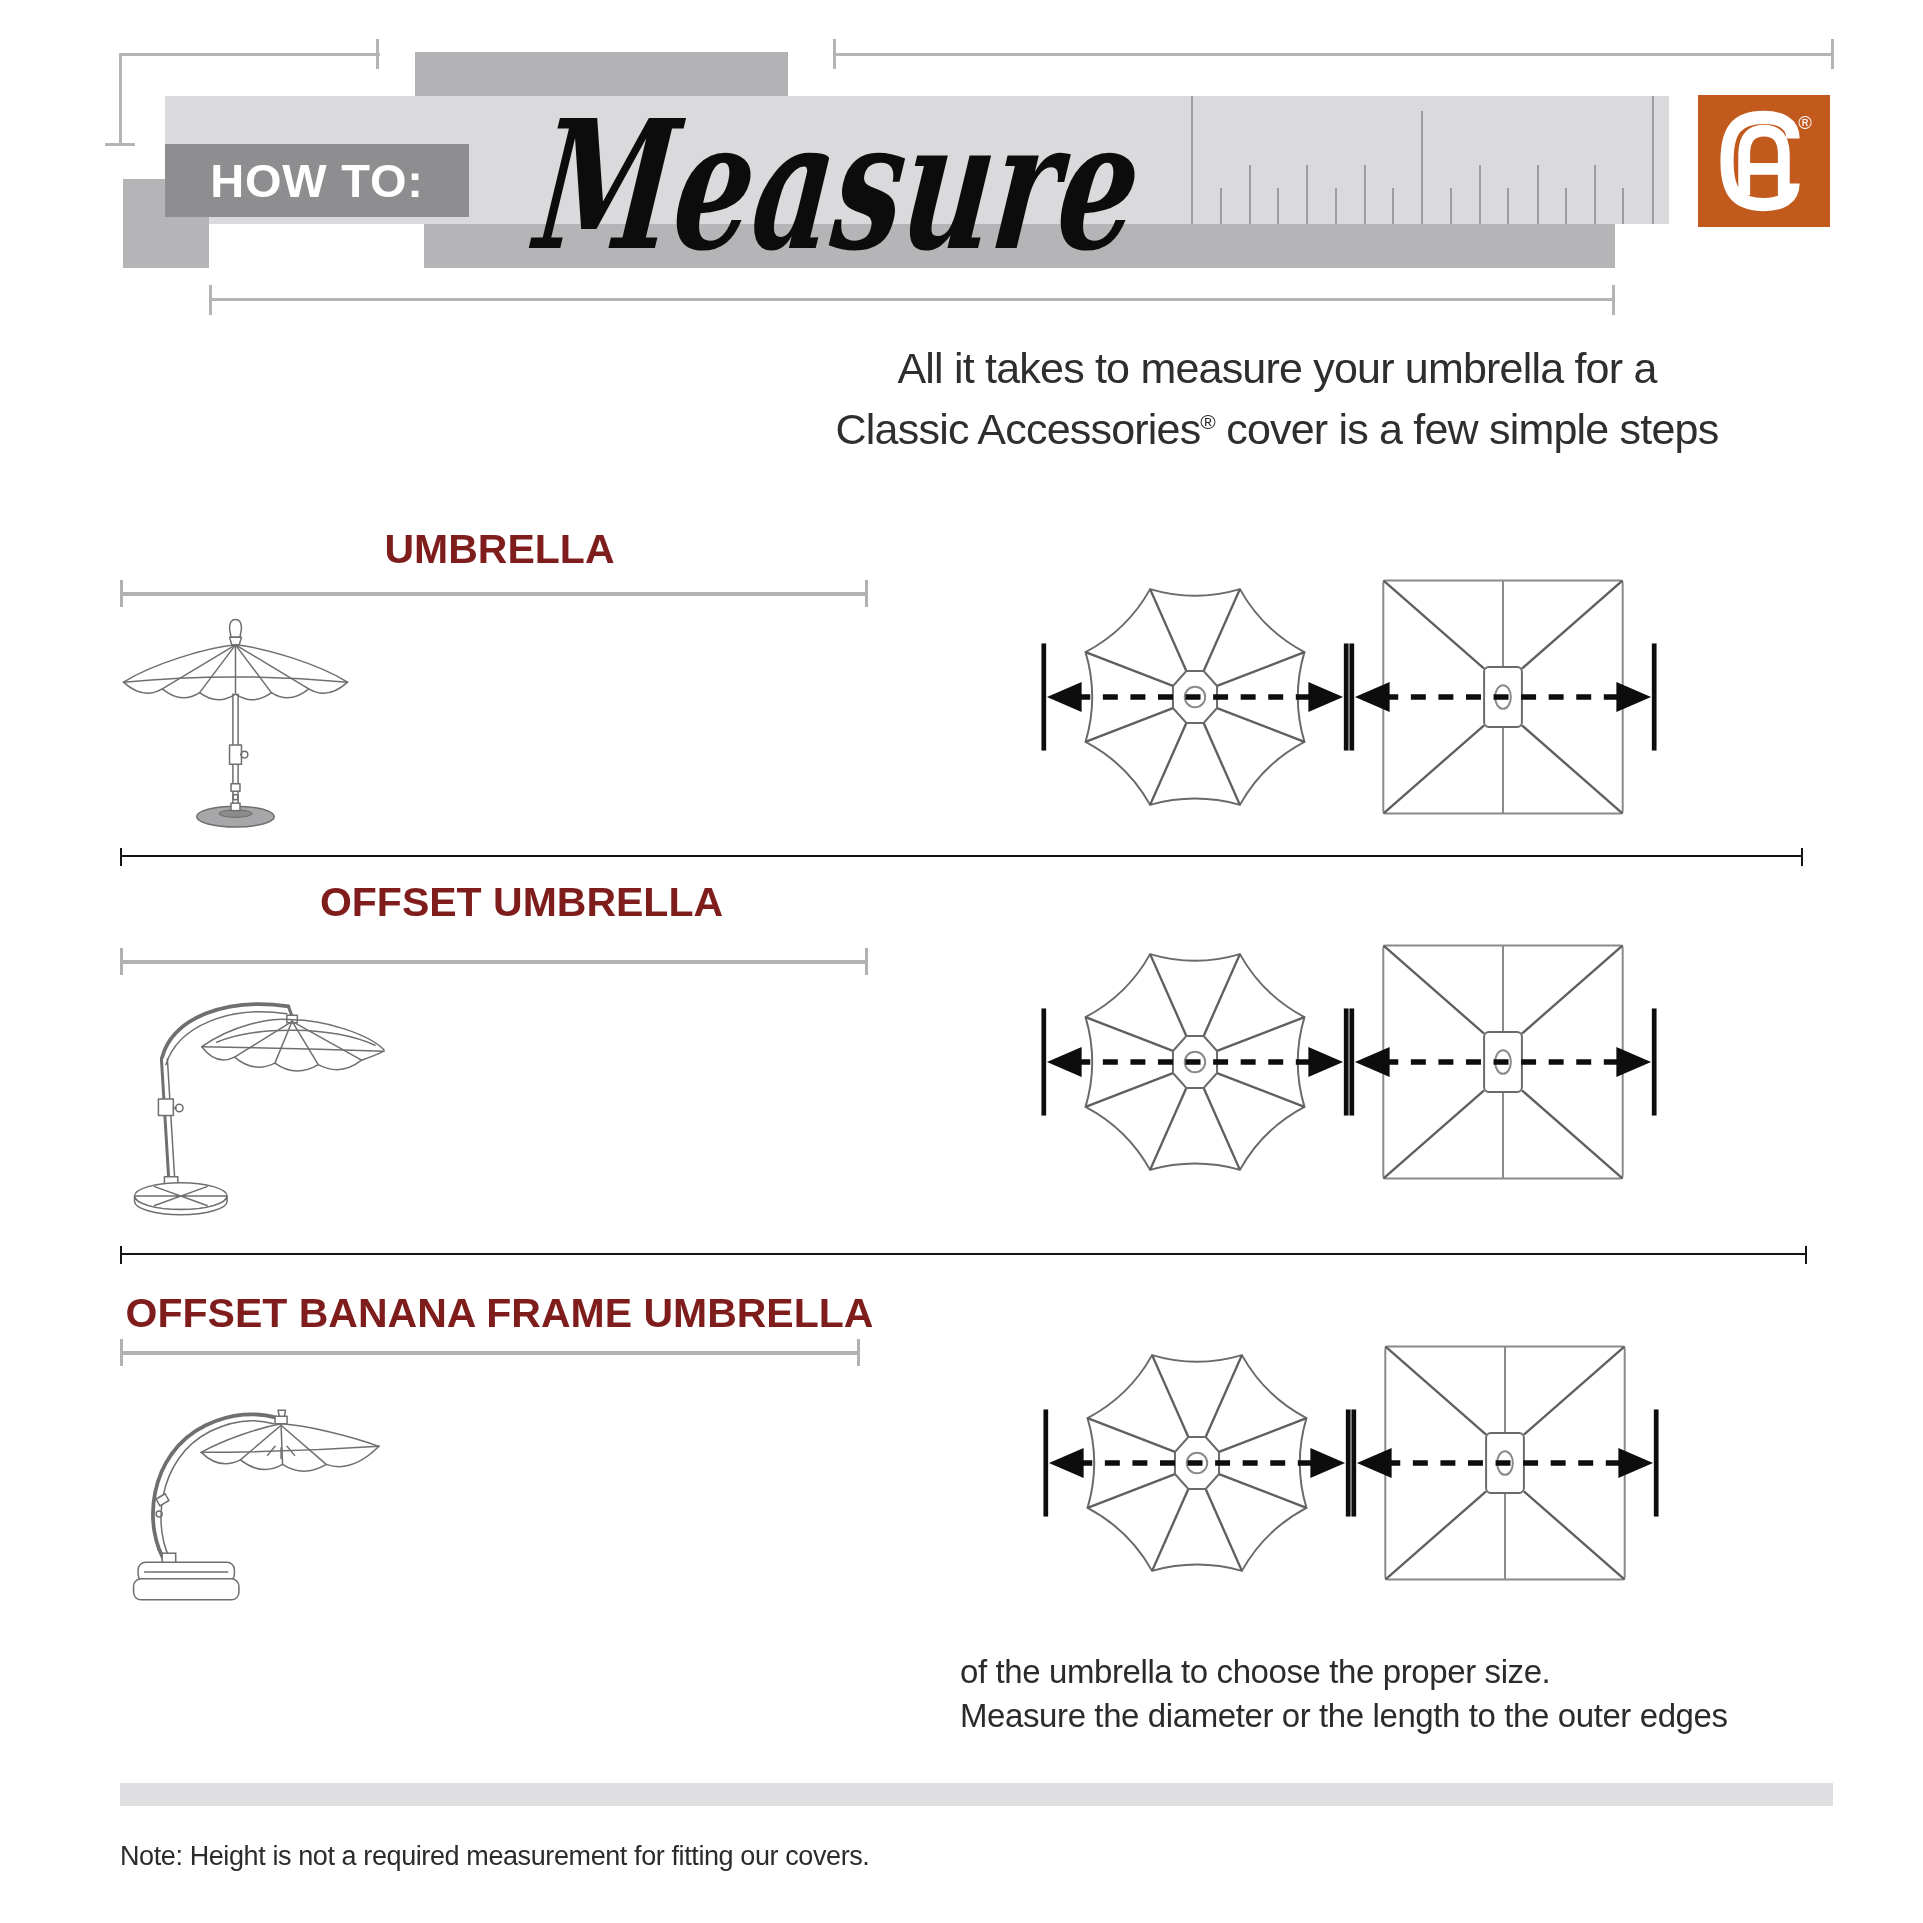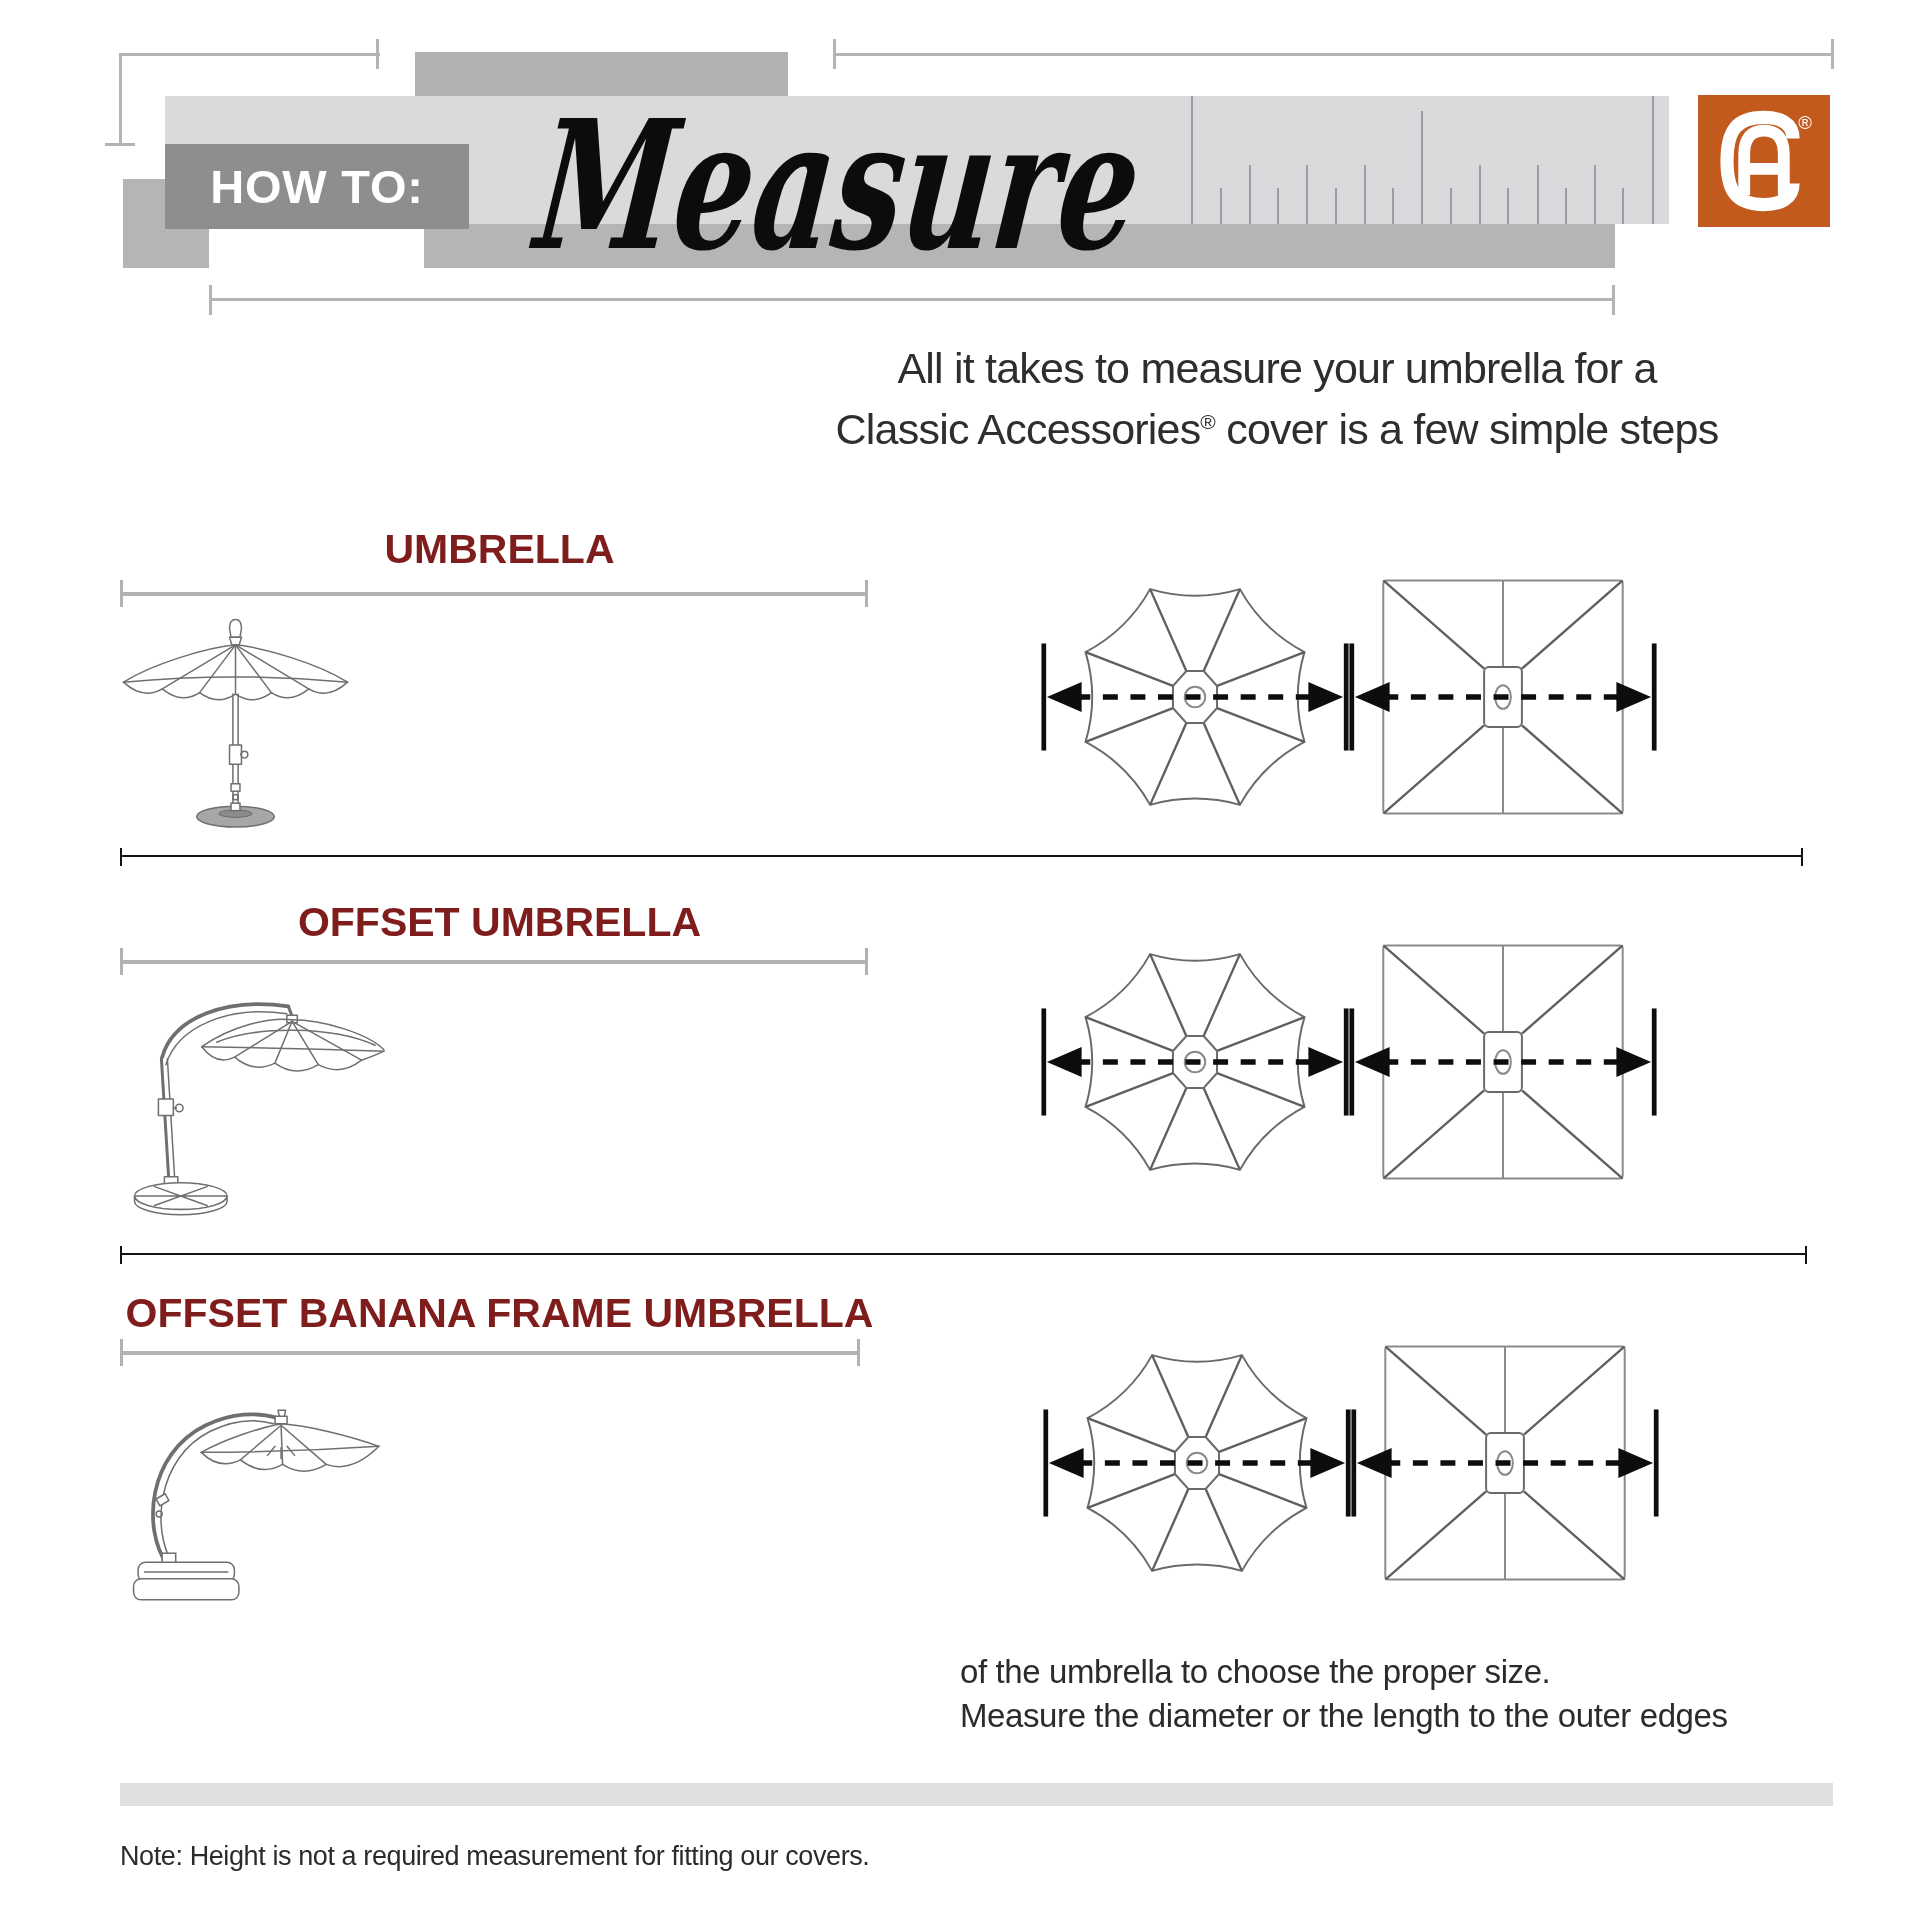--- a/index.html
+++ b/index.html
@@ -6,21 +6,21 @@
   .canvas{position:relative;width:1924px;height:1924px;background:#ffffff;overflow:hidden;
           font-family:"Liberation Sans", sans-serif;}
   .abs{position:absolute;}
 
   
   .gline{position:absolute;background:#b3b4b6;}
   .blackline{position:absolute;background:#141414;}
   .block{position:absolute;}
   .bar-light{background:#dadadc;}
   .block-med{background:#b5b5b7;}
-  .howto-box{position:absolute;left:165px;top:144px;width:304px;height:85px;background:#8e8e91;
+  .howto-box{position:absolute;left:165px;top:144px;width:304px;height:73px;background:#8e8e91;
              display:flex;align-items:center;justify-content:center;}
   .howto-box span{color:#ffffff;font-weight:bold;font-size:47px;letter-spacing:0.8px;}
   .ruler{position:absolute;left:1191px;top:96px;width:463px;height:128px;}
   .ruler .tk{position:absolute;bottom:0;width:2.3px;background:#9c9da0;}
 
   .logo-box{position:absolute;left:1697px;top:95px;width:134px;height:132px;}
 
   .subtitle{position:absolute;left:742px;top:342px;width:1070px;text-align:center;
             color:#2e2e2e;font-size:43px;line-height:53px;letter-spacing:-0.8px;}
   .subtitle sup{font-size:21px;}
@@ -189,21 +189,21 @@
     <svg class="abs" style="left:1345px;top:571px;" width="316" height="252" viewBox="0 0 400 320">
       <use href="#square-diagram"></use>
     </svg>
 
     <div class="blackline" style="left:120px;top:855px;width:1683px;height:2.3px;"></div>
     <div class="dtick" style="left:120px;top:848px;"></div>
     <div class="dtick" style="left:1801px;top:848px;"></div>
   </div>
 
   <div>
-    <div class="sec-heading" style="top:899px;">OFFSET UMBRELLA</div>
+    <div class="sec-heading" style="top:879px;padding-left:22px;">OFFSET UMBRELLA</div>
 
     <div class="mline" style="left:120px;top:960px;width:748px;"></div>
     <div class="mtick" style="left:120px;top:948px;"></div>
     <div class="mtick" style="left:865px;top:948px;"></div>
 
     <svg class="abs" style="left:120px;top:981px;" width="271" height="239" viewBox="0 0 360 320">
       <g class="draw">
         <path d="M55 102 C 70 48, 142 22, 224 34" stroke-width="5"></path>
         <path d="M60 112 C 76 60, 146 32, 222 44" stroke-width="2"></path>
         <path d="M224 34 L230 50" stroke-width="4"></path>

